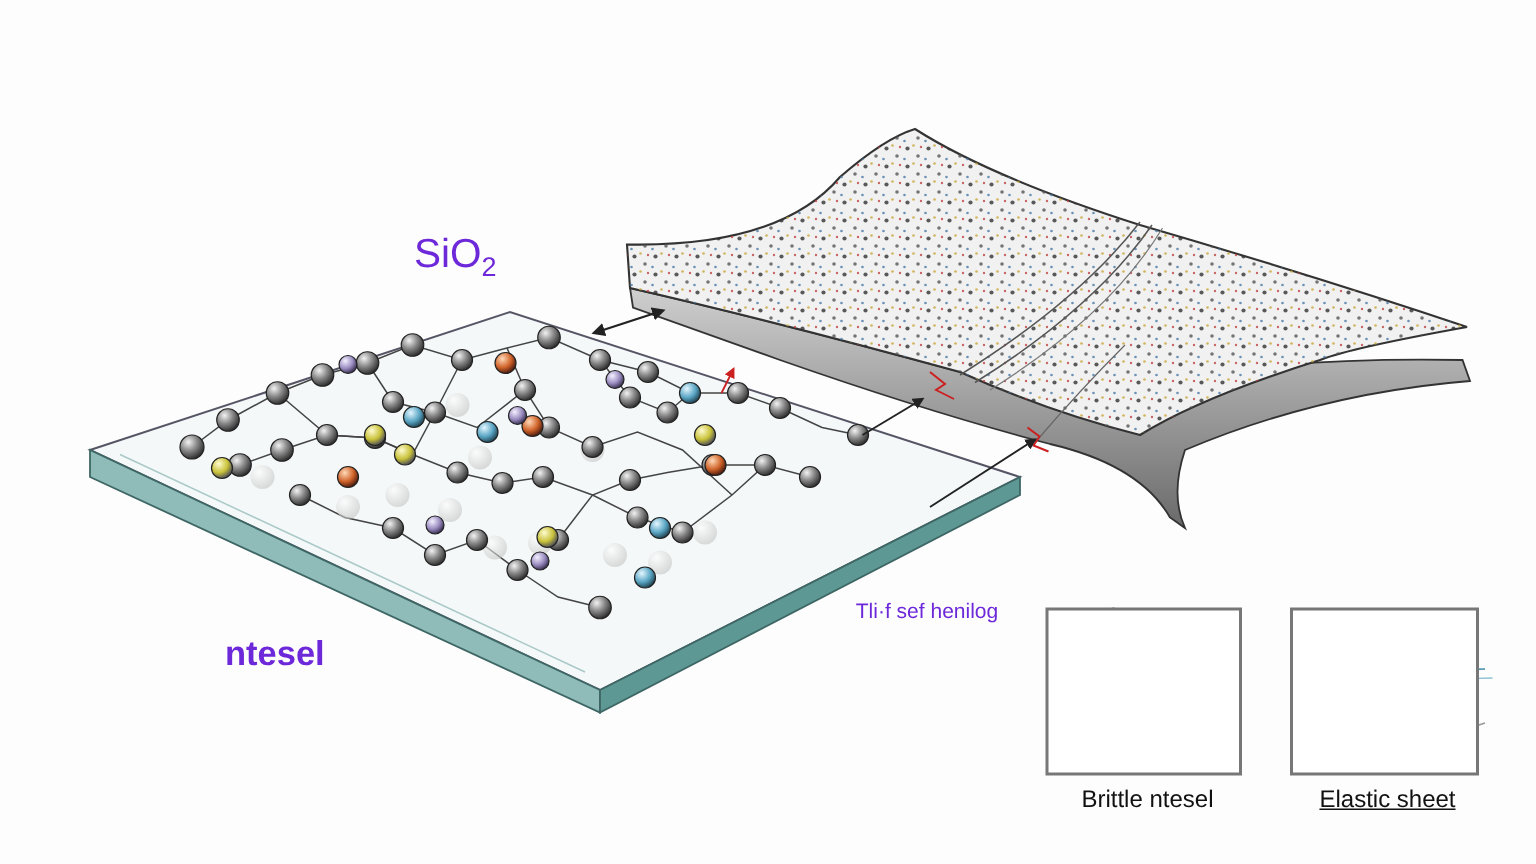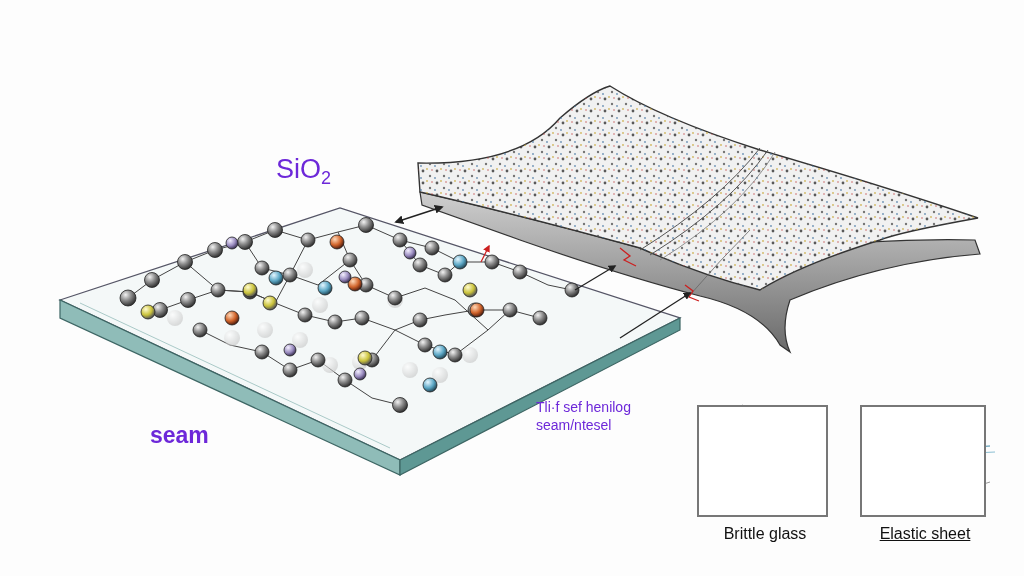--- a/index.html
+++ b/index.html
@@ -2,21 +2,21 @@
 <html><head>
 <meta charset="utf-8">
 <style>
   html, body { margin:0; padding:0; }
   body { width:1024px; height:576px; background:#fdfdfd; overflow:hidden; position:relative; font-family:"Liberation Sans", sans-serif; }
   .canvas { position:absolute; left:0; top:0; width:1024px; height:576px; }
   .label { position:absolute; color:#6d28d9; font-family:"Liberation Sans", sans-serif; }
   .sio2 { left:276px; top:154px; font-size:27px; }
   .sio2 sub { font-size:18px; vertical-align:-6px; }
   .glass-label { left:150px; top:422px; font-size:23px; font-weight:bold; }
-  .note { left:536px; top:398px; font-size:14px; line-height:18px; width:140px; }
+  .note { left:548px; top:398px; font-size:14px; line-height:18px; text-align:center; width:140px; }
   .panel { position:absolute; border:2px solid #777; background:#fff; box-sizing:border-box; }
   .panel-brittle { left:697px; top:405px; width:131px; height:112px; }
   .panel-elastic { left:860px; top:405px; width:126px; height:112px; }
   .cap { position:absolute; font-size:16px; color:#111; text-align:center; }
   .cap-brittle { left:690px; top:525px; width:150px; }
   .cap-elastic { left:850px; top:525px; width:150px;text-decoration:underline; }
 </style>
 </head>
 <body>
 
@@ -202,22 +202,21 @@
     <path d="M864,460 Q900,450 920,465 Q950,485 985,470" stroke="#b65a6a"></path>
     <path d="M864,465 Q900,455 920,470 Q950,490 985,476" stroke="#555"></path>
     <path d="M866,510 Q890,470 915,460 Q945,440 985,440" stroke="#5aa6c4"></path>
     <path d="M870,512 Q894,472 918,464 Q948,446 990,446" stroke="#3f8aa8"></path>
     <path d="M874,514 Q898,476 922,468 Q952,452 995,452" stroke="#8bbfd3"></path>
     <path d="M864,470 Q905,460 925,475 Q955,495 990,482" stroke="#999"></path>
   </g>
 </svg>
 
 <div class="label sio2"><span>SiO</span><sub>2</sub></div>
-<div class="label glass-label">seam</div>
+<div class="label glass-label">ntesel</div>
 <div class="label note">
   <div>Tli·f sef henilog</div>
-  <div>seam/ntesel</div>
 </div>
 
 <div class="panel panel-brittle"></div>
 <div class="panel panel-elastic"></div>
-<div class="cap cap-brittle">Brittle glass</div>
+<div class="cap cap-brittle">Brittle ntesel</div>
 <div class="cap cap-elastic">Elastic sheet</div>
 
 </body></html>

